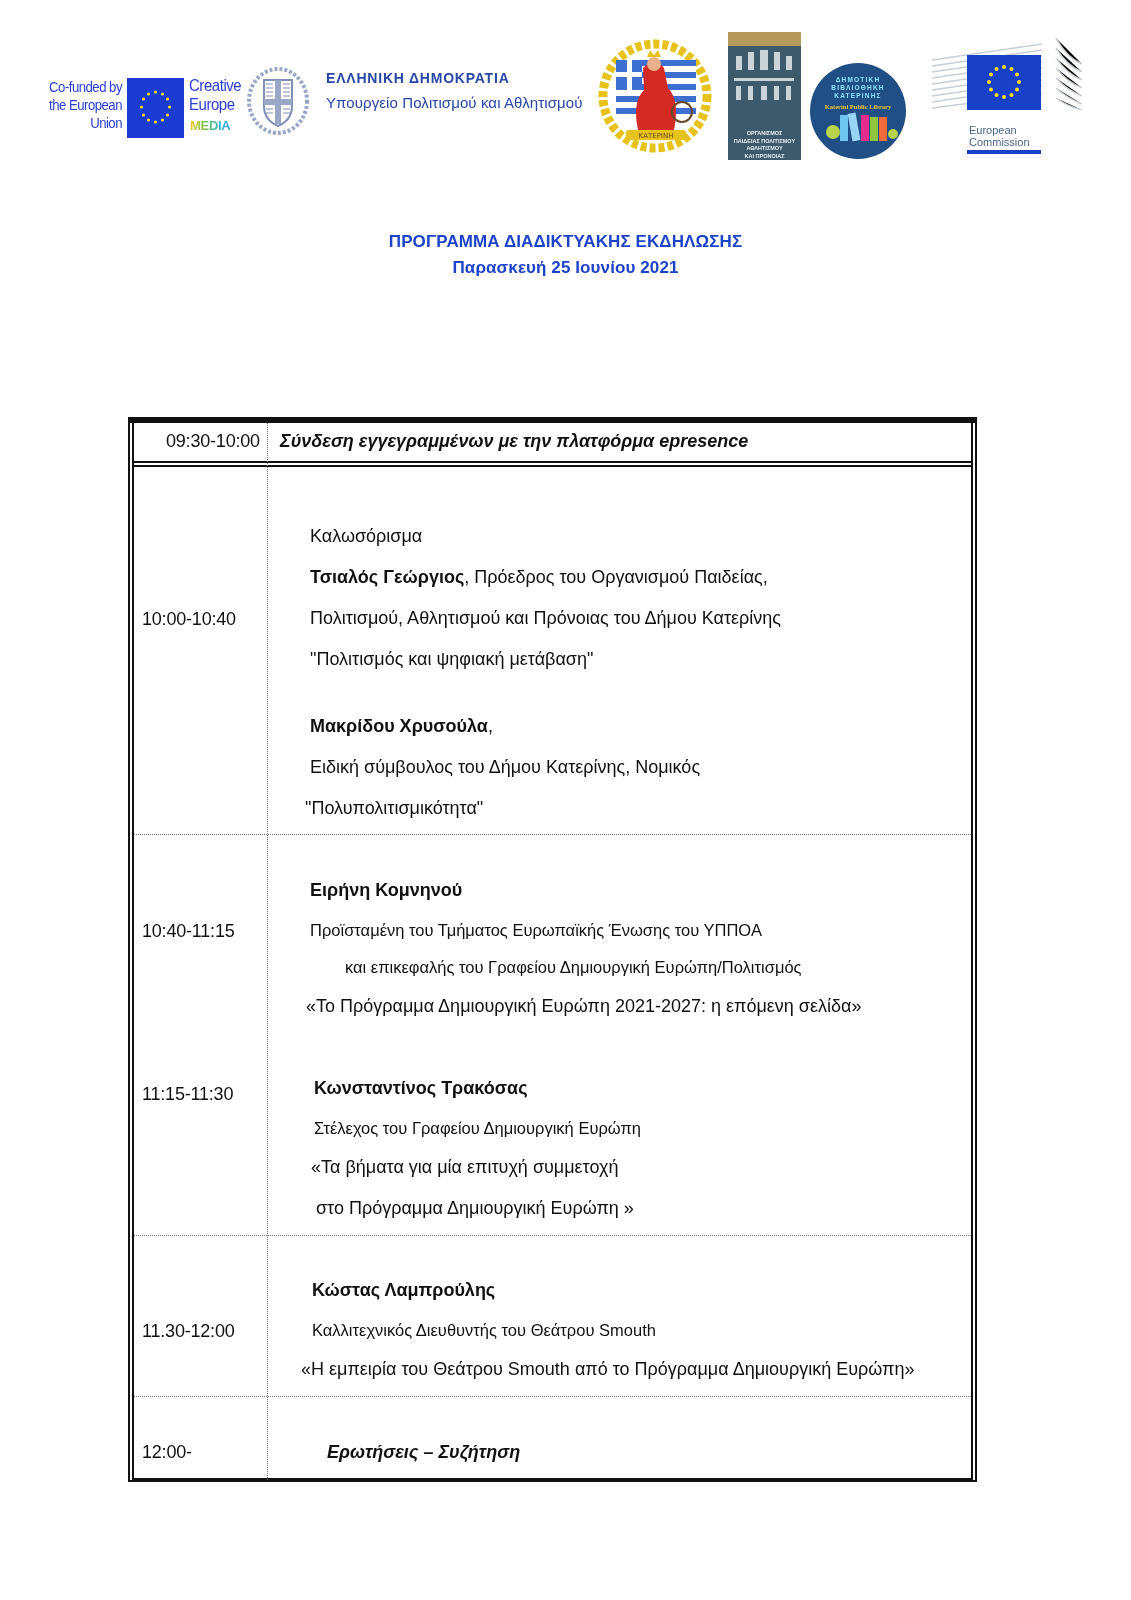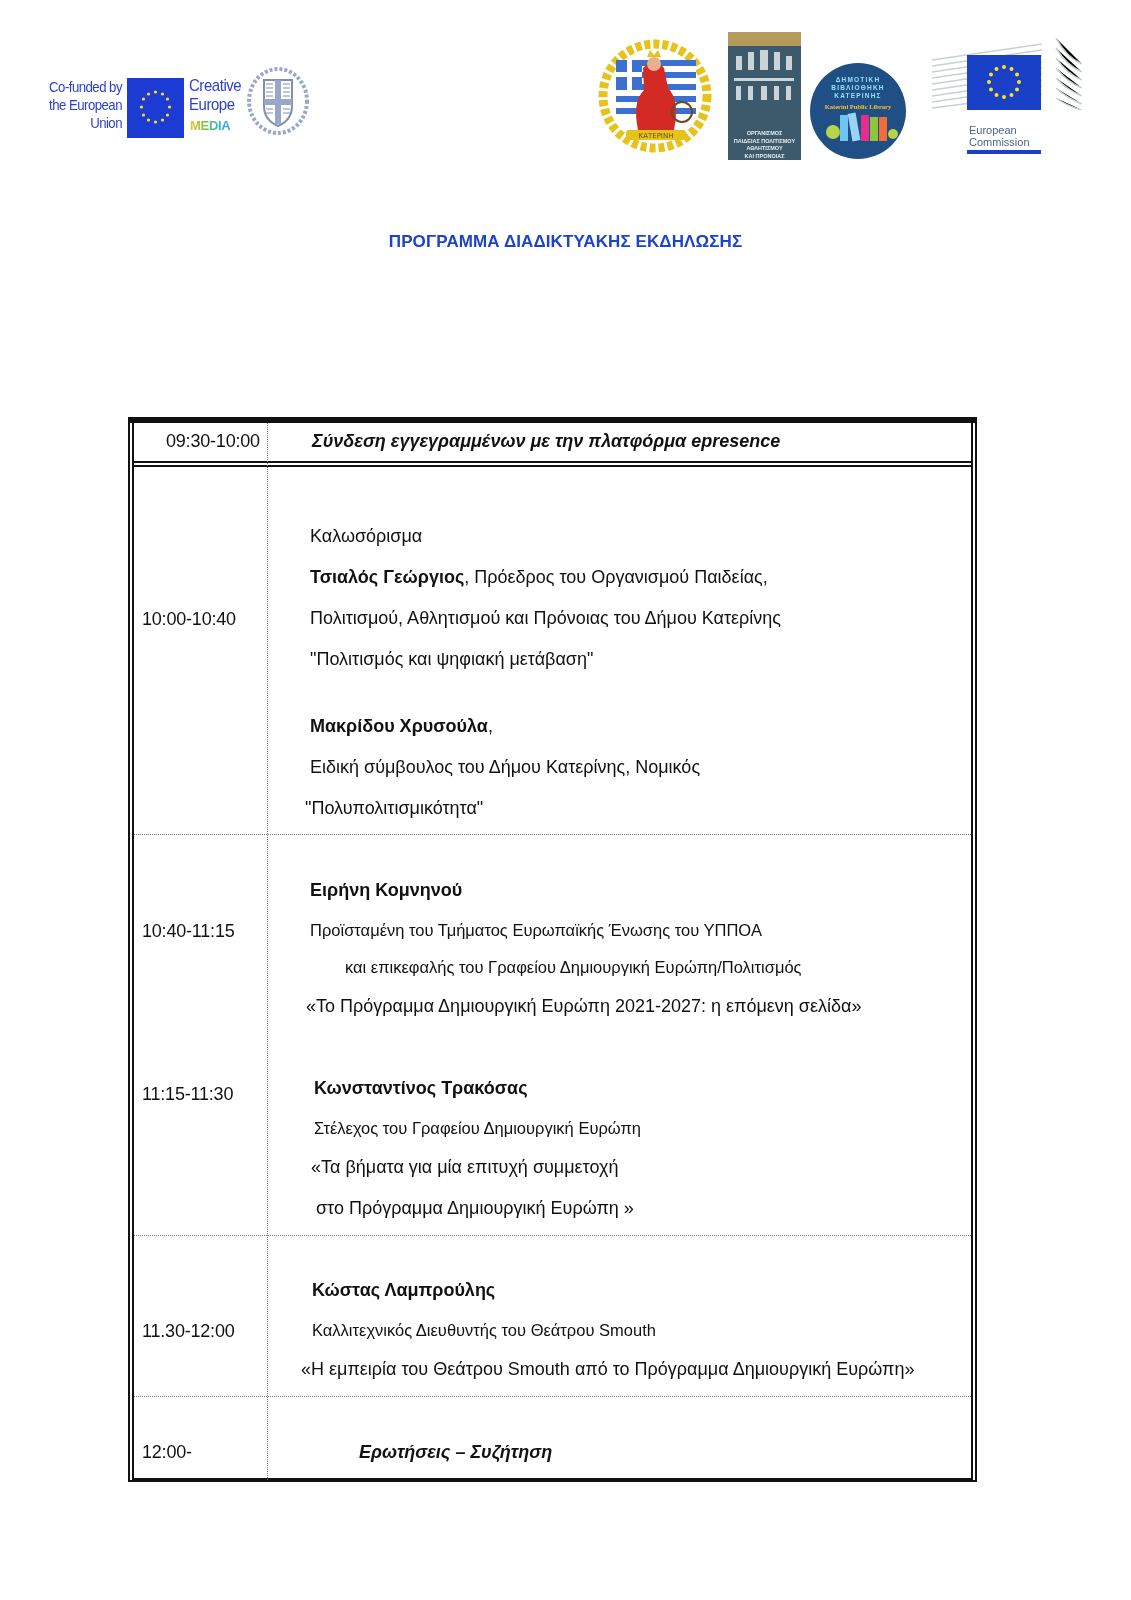--- a/index.html
+++ b/index.html
@@ -40,21 +40,21 @@
   .frame-outer { position: absolute; inset: 0; border: 2px solid #111; }
   .frame-inner { position: absolute; left: 4px; top: 6px; right: 4px; bottom: 2px; border-left: 2px solid #111; border-right: 2px solid #111; border-bottom: 2px solid #111; }
   .topbar { position: absolute; left: 0; right: 0; top: 0; height: 6px; background: #111; }
   .hdr-sep { position: absolute; left: 6px; right: 6px; top: 44px; height: 6px; border-top: 2px solid #111; border-bottom: 2px solid #111; box-sizing: border-box; }
   .col-sep { position: absolute; left: 139px; top: 6px; bottom: 2px; border-left: 1px dotted #777; }
   .row-sep { position: absolute; left: 6px; right: 6px; border-top: 1px dotted #777; }
 
   .time { position: absolute; left: 14px; font-size: 18px; color: #111; letter-spacing: -0.2px; }
   .cell-text { position: absolute; font-size: 18px; color: #111; white-space: nowrap; }
   .bold { font-weight: bold; }
-  .italic { font-style: italic; margin-left: 32px; }
+  .italic { font-style: italic; }
   .small { font-size: 16.5px; }
 </style>
 </head>
 <body>
 
 <div class="logos">
 
   <div class="cofunded">
     <div>Co-funded by</div>
     <div>the European Union</div>
@@ -99,20 +99,24 @@
         <line x1="37" y1="22" x2="44" y2="22"></line>
         <line x1="37" y1="26" x2="44" y2="26"></line>
         <line x1="37" y1="30" x2="44" y2="30"></line>
       <line x1="20" y1="43" x2="27" y2="43"></line>
         <line x1="20" y1="47" x2="27" y2="47"></line>
         <line x1="37" y1="43" x2="44" y2="43"></line>
         <line x1="37" y1="47" x2="44" y2="47"></line>
     </g>
   </svg>
 
+  <div class="ministry">
+    <div class="l1">ΕΛΛΗΝΙΚΗ ΔΗΜΟΚΡΑΤΙΑ</div>
+    <div class="l2">Υπουργείο Πολιτισμού και Αθλητισμού</div>
+  </div>
 
   <svg class="katerini-emblem" viewBox="0 0 115 120">
     <ellipse cx="57" cy="58" rx="52" ry="52" fill="none" stroke="#e7c21a" stroke-width="9" stroke-dasharray="6 3"></ellipse>
     <rect x="18" y="22" width="80" height="58" fill="#ffffff"></rect>
     <g fill="#3d6fd1">
       <rect x="18" y="22" width="80" height="6"></rect>
         <rect x="18" y="34" width="80" height="6"></rect>
         <rect x="18" y="46" width="80" height="6"></rect>
         <rect x="18" y="58" width="80" height="6"></rect>
         <rect x="18" y="70" width="80" height="6"></rect>
@@ -209,20 +213,21 @@
     <div class="label">
       <div>European</div>
       <div>Commission</div>
     </div>
     <div class="underline"></div>
   </div>
 </div>
 
 <div class="program-title">
   <div>ΠΡΟΓΡΑΜΜΑ ΔΙΑΔΙΚΤΥΑΚΗΣ ΕΚΔΗΛΩΣΗΣ</div>
+  <div>Παρασκευή 25  Ιουνίου 2021</div>
 </div>
 
 <div class="event-title">
 </div>
 
 <div class="schedule">
   <div class="frame-outer"></div>
   <div class="topbar"></div>
   <div class="frame-inner"></div>
   <div class="hdr-sep"></div>

